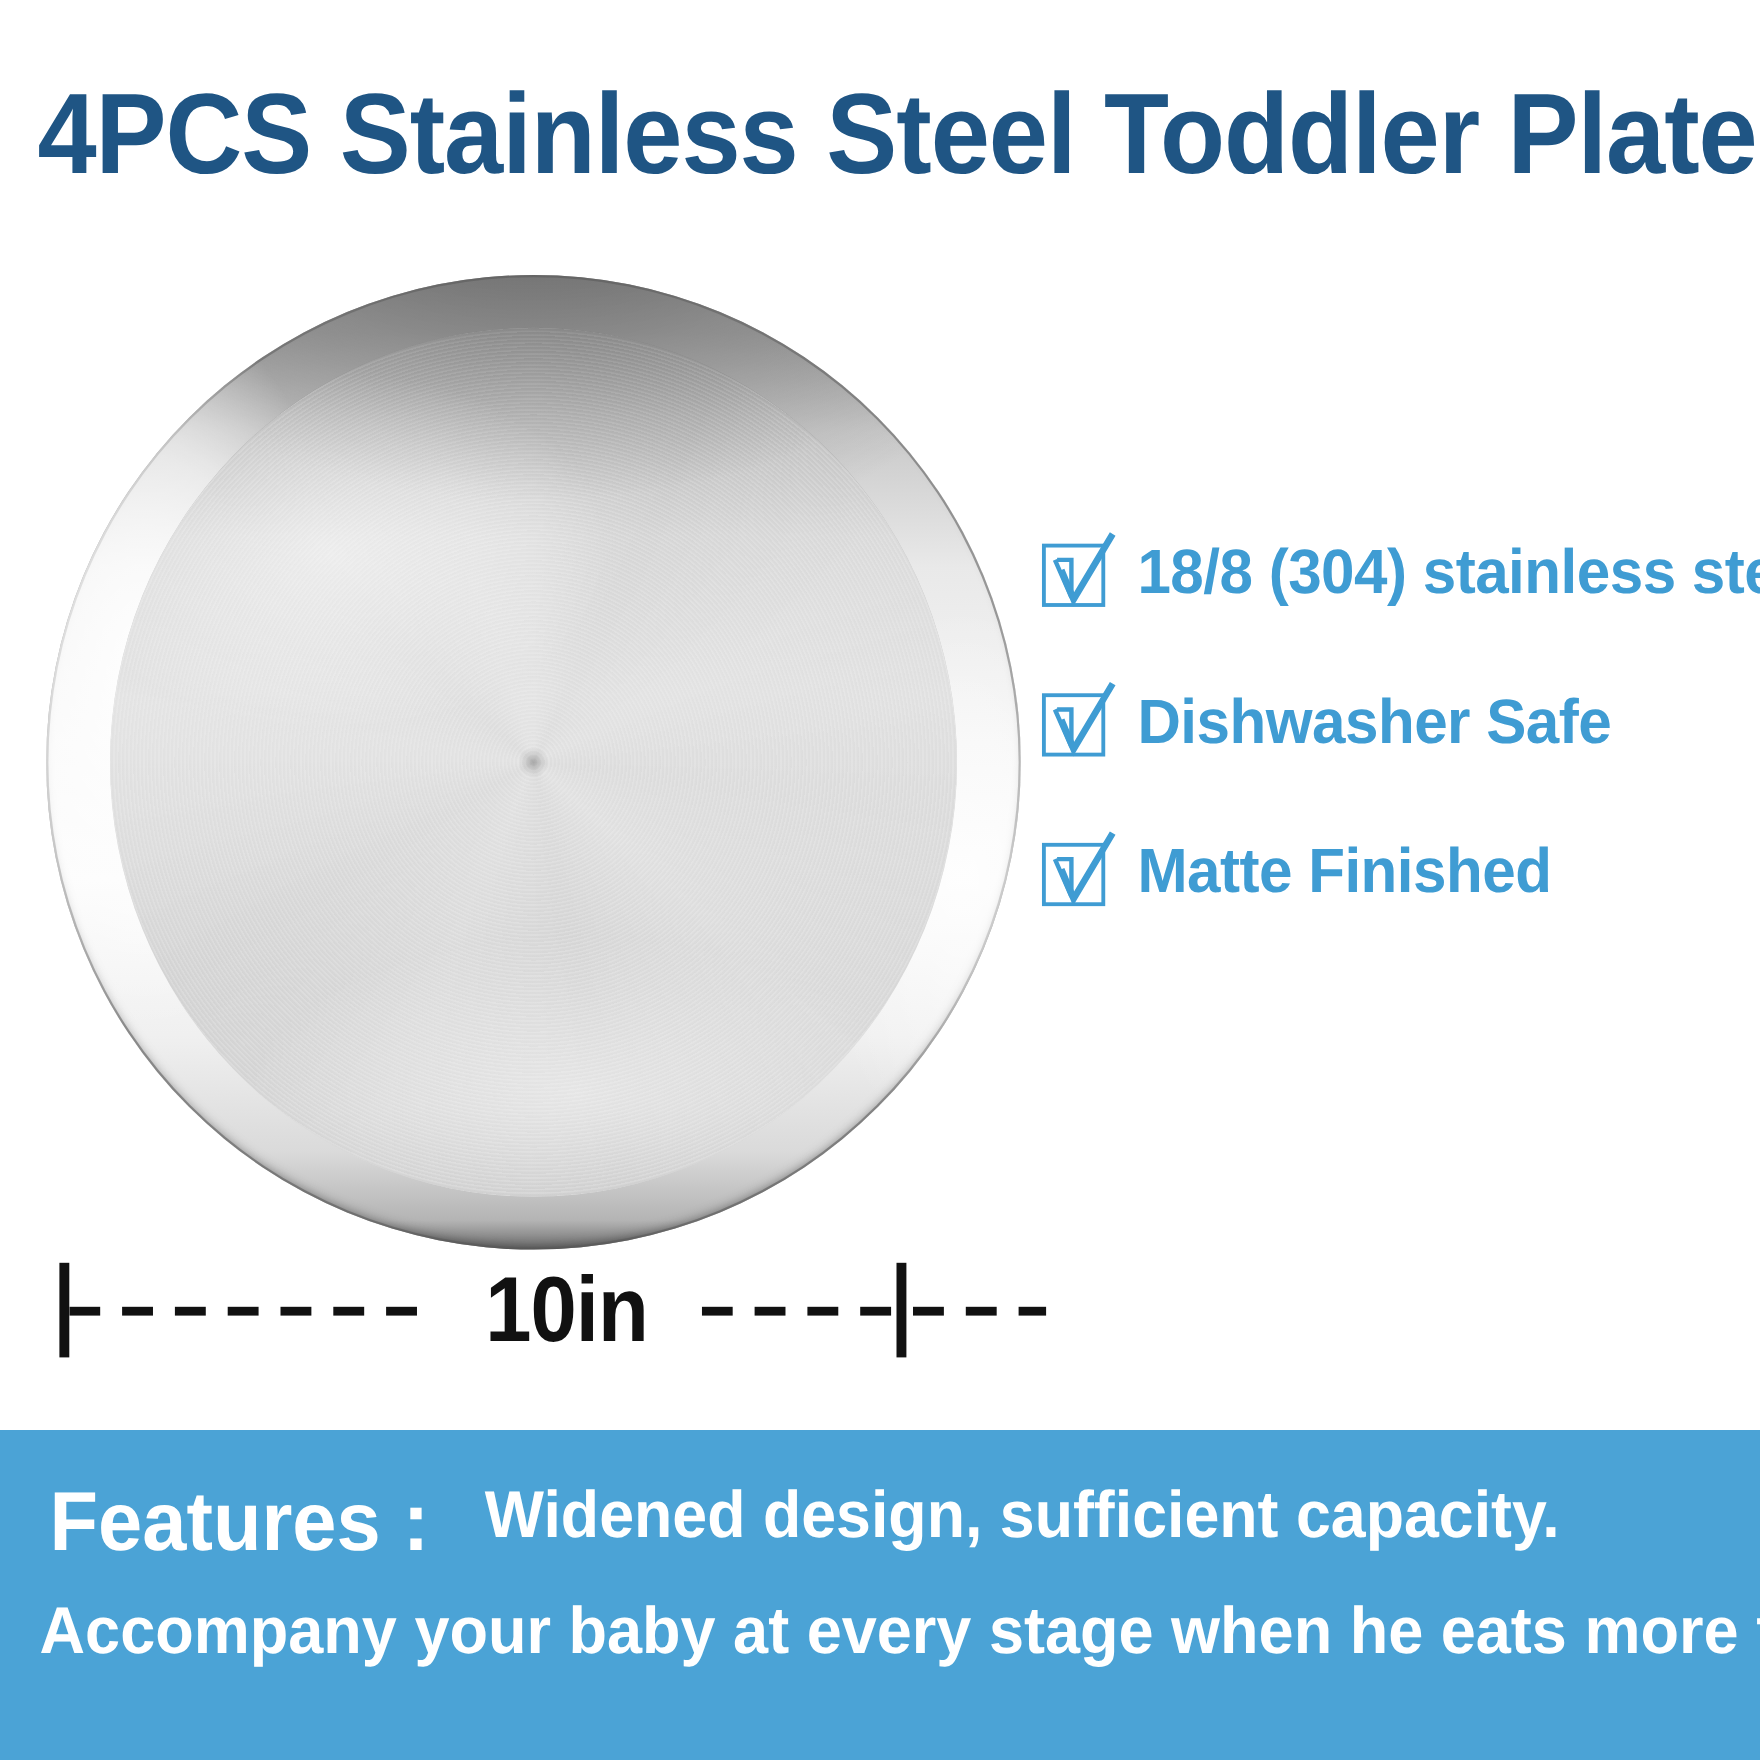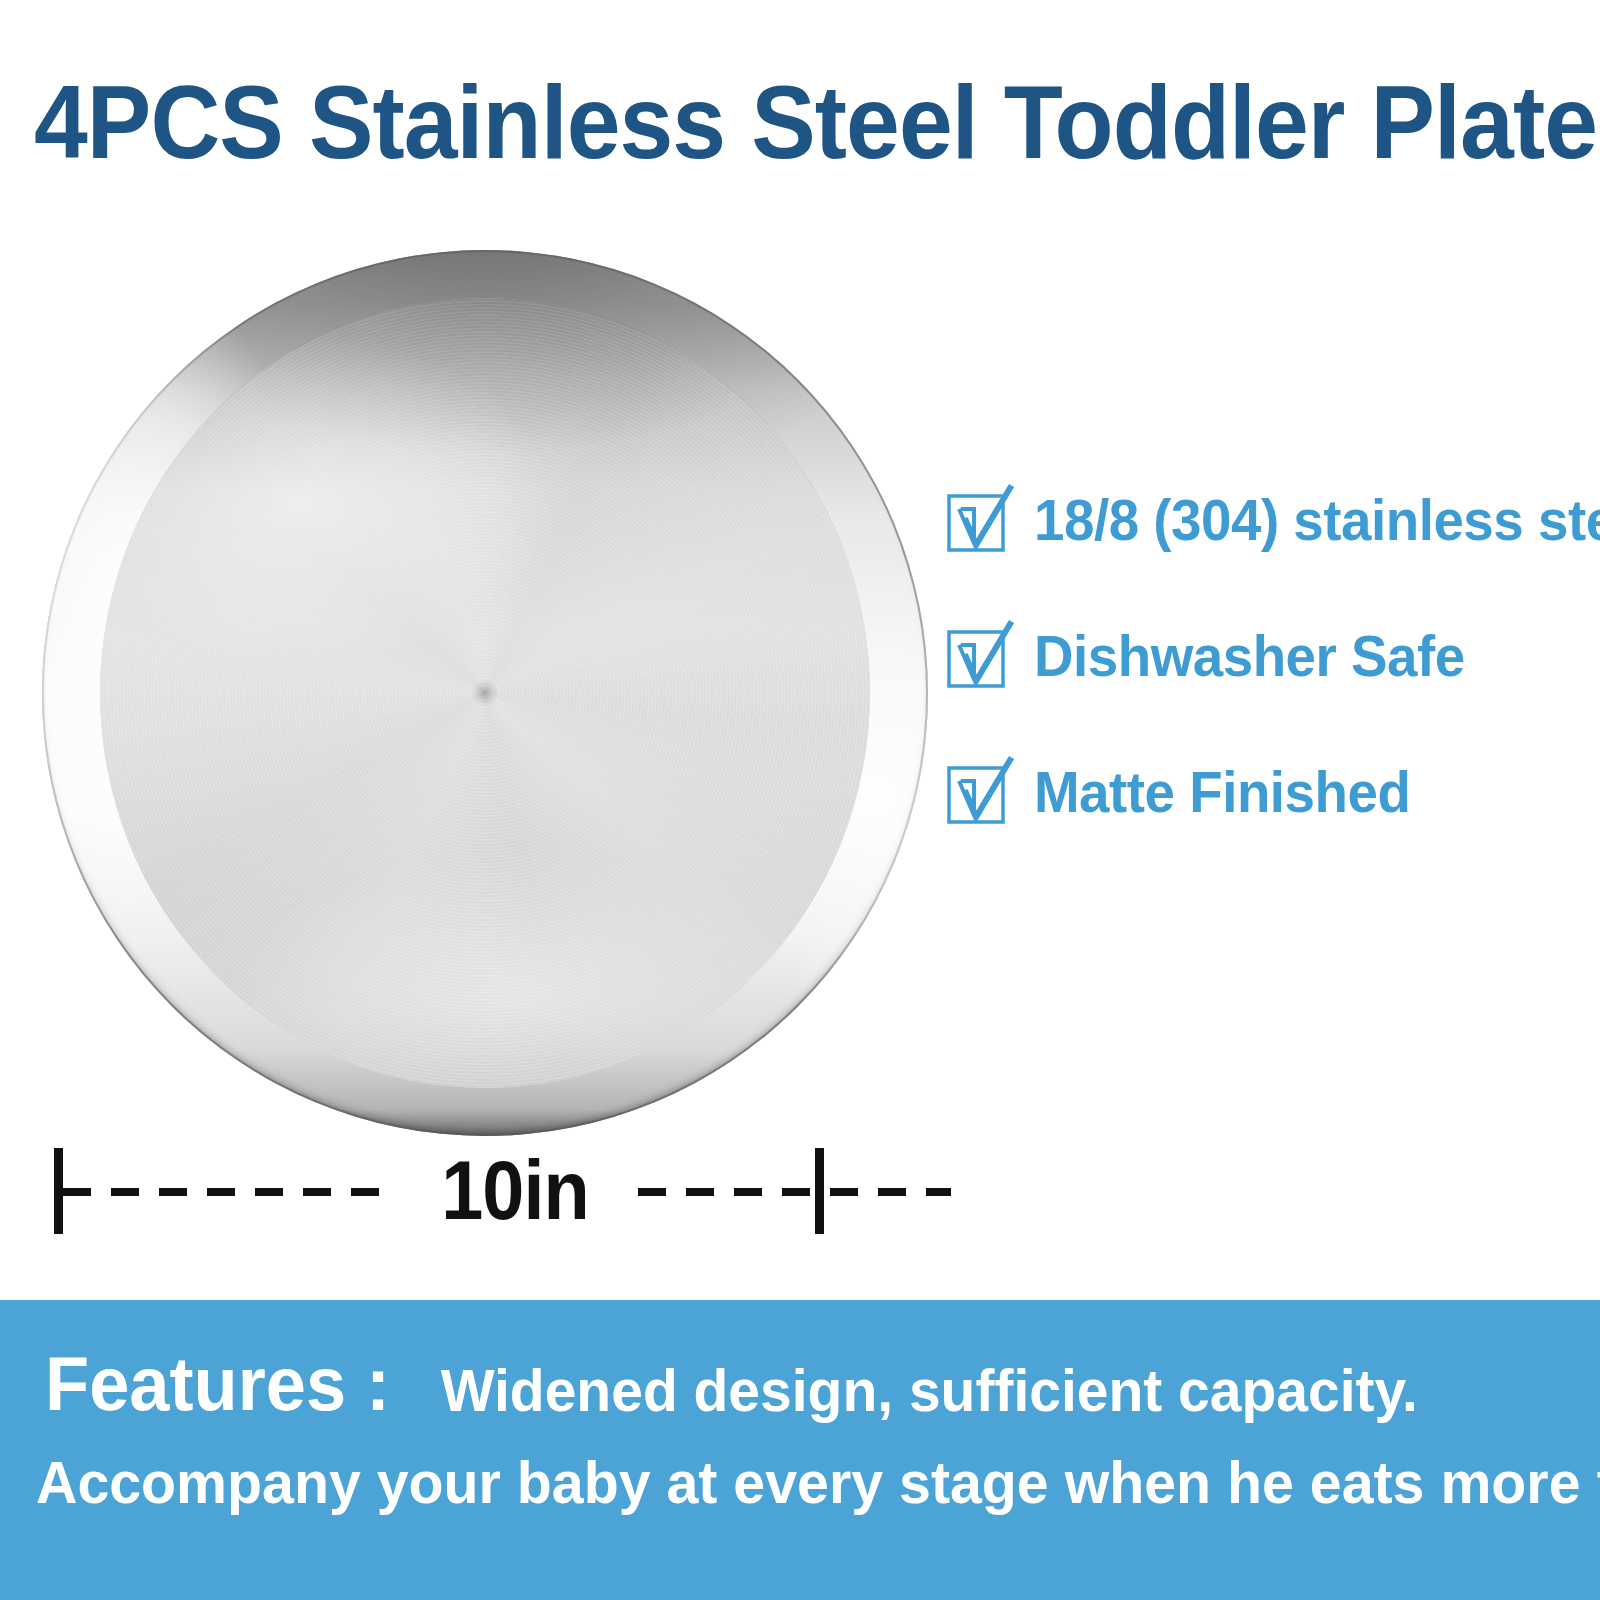--- a/index.html
+++ b/index.html
@@ -240,21 +240,21 @@
     height: 300px;
     background: #4ba3d6;
     color: #ffffff;
     padding: 0;
   }
   #banner-line-1 {
     position: absolute;
     left: 36px;
     top: 42px;
     display: flex;
-    align-items: flex-end;
+    align-items: flex-start;
     white-space: nowrap;
   }
   #banner-heading {
     font-family: "Liberation Sans Narrow", "Liberation Sans", sans-serif;
     font-weight: bold;
     font-size: 76px;
     line-height: 84px;
     letter-spacing: 0px;
     transform: scaleX(0.95);
     transform-origin: left baseline;

